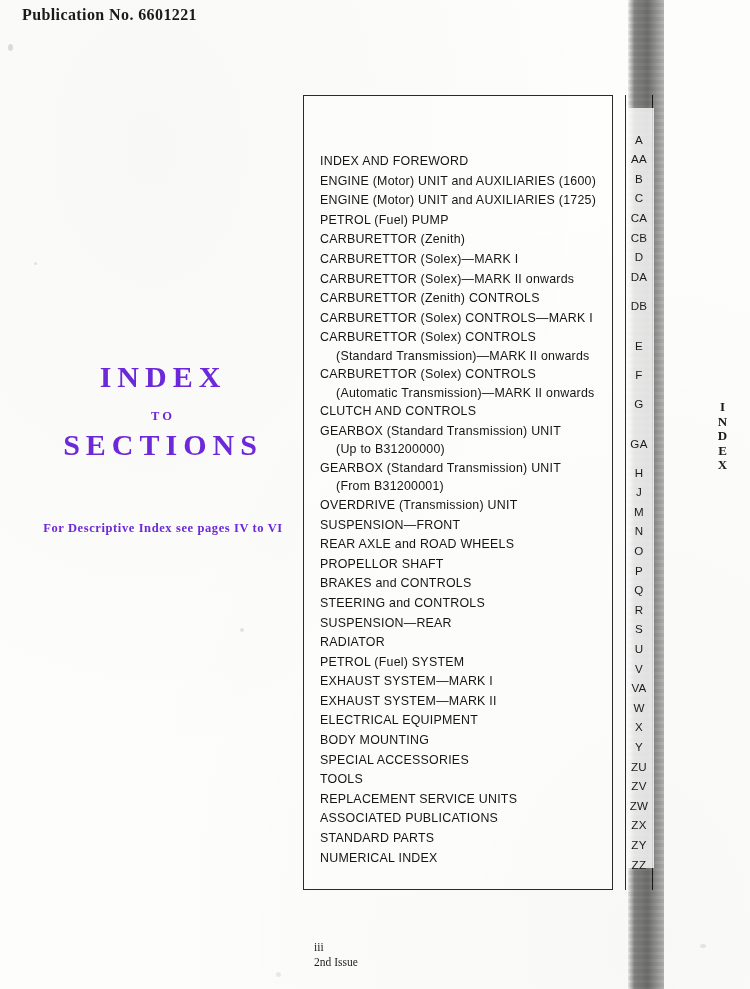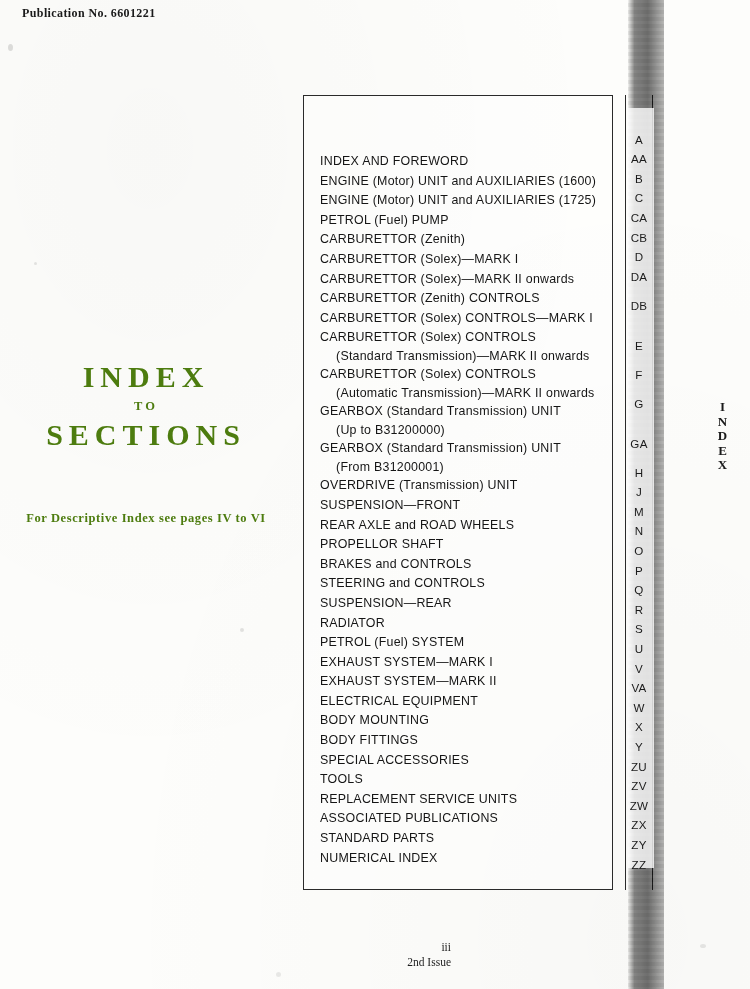--- a/index.html
+++ b/index.html
@@ -26,46 +26,46 @@
     inset: 0;
   }
 
   
   .pub-no {
     position: absolute;
     left: 22px;
     top: 6px;
     font-family: "Liberation Serif", serif;
     font-weight: bold;
-    font-size: 12px;
+    font-size: 16px;
     letter-spacing: 0.4px;
     color: #1a1a1a;
     text-align: right;
   }
 
   
   .title-block {
     position: absolute;
-    left: 1px;
+    left: 18px;
     top: 360px;
     width: 290px;
     text-align: center;
     font-family: "Liberation Serif", serif;
-    color: #4d7c0f;
+    color: #6d28d9;
   }
   .title-main {
     font-size: 30px;
     letter-spacing: 6px;
     font-weight: bold;
     line-height: 1.1;
   }
   .title-to {
     font-size: 12.5px;
     letter-spacing: 3px;
-    margin: 6px 0 4px 0;
+    margin: 16px 0 4px 0;
     font-weight: bold;
   }
   .title-sub {
     font-size: 30px;
     letter-spacing: 6px;
     font-weight: bold;
     line-height: 1.1;
   }
   .title-note {
     margin-top: 60px;
@@ -178,24 +178,24 @@
     font-size: 13px;
     letter-spacing: 1px;
     line-height: 14.5px;
     color: #1a1a1a;
   }
   .thumb-tab span { display: block; }
 
   
   .footer {
     position: absolute;
-    left: 301px;
+    left: 314px;
     top: 940px;
     width: 150px;
-    text-align: right;
+    text-align: left;
     font-family: "Liberation Serif", serif;
     font-size: 11.5px;
     line-height: 15px;
     color: #1d1d1d;
   }
 
   
   .speck {
     position: absolute;
     background: rgba(0,0,0,0.35);
@@ -231,20 +231,21 @@
     <div class="c-row"><span>CARBURETTOR (Zenith) CONTROLS</span></div>
     <div class="c-row"><span>CARBURETTOR (Solex) CONTROLS—MARK I</span></div>
     <div class="c-row tight">
       <span>CARBURETTOR (Solex) CONTROLS</span>
       <span class="cont">(Standard Transmission)—MARK II onwards</span>
     </div>
     <div class="c-row tight">
       <span>CARBURETTOR (Solex) CONTROLS</span>
       <span class="cont">(Automatic Transmission)—MARK II onwards</span>
     </div>
+    <div class="c-row"><span>CLUTCH AND CONTROLS</span></div>
     <div class="c-row tight">
       <span>GEARBOX (Standard Transmission) UNIT</span>
       <span class="cont">(Up to B31200000)</span>
     </div>
     <div class="c-row tight">
       <span>GEARBOX (Standard Transmission) UNIT</span>
       <span class="cont">(From B31200001)</span>
     </div>
     <div class="c-row"><span>OVERDRIVE (Transmission) UNIT</span></div>
     <div class="c-row"><span>SUSPENSION—FRONT</span></div>
@@ -252,21 +253,20 @@
     <div class="c-row"><span>PROPELLOR SHAFT</span></div>
     <div class="c-row"><span>BRAKES and CONTROLS</span></div>
     <div class="c-row"><span>STEERING and CONTROLS</span></div>
     <div class="c-row"><span>SUSPENSION—REAR</span></div>
     <div class="c-row"><span>RADIATOR</span></div>
     <div class="c-row"><span>PETROL (Fuel) SYSTEM</span></div>
     <div class="c-row"><span>EXHAUST SYSTEM—MARK I</span></div>
     <div class="c-row"><span>EXHAUST SYSTEM—MARK II</span></div>
     <div class="c-row"><span>ELECTRICAL EQUIPMENT</span></div>
     <div class="c-row"><span>BODY MOUNTING</span></div>
-    <div class="c-row"><span>BODY FITTINGS</span></div>
     <div class="c-row"><span>SPECIAL ACCESSORIES</span></div>
     <div class="c-row"><span>TOOLS</span></div>
     <div class="c-row"><span>REPLACEMENT SERVICE UNITS</span></div>
     <div class="c-row"><span>ASSOCIATED PUBLICATIONS</span></div>
     <div class="c-row"><span>STANDARD PARTS</span></div>
     <div class="c-row"><span>NUMERICAL INDEX</span></div>
   </div>
 
   <div class="edge-strip"></div>
   <div class="edge-window"></div>

